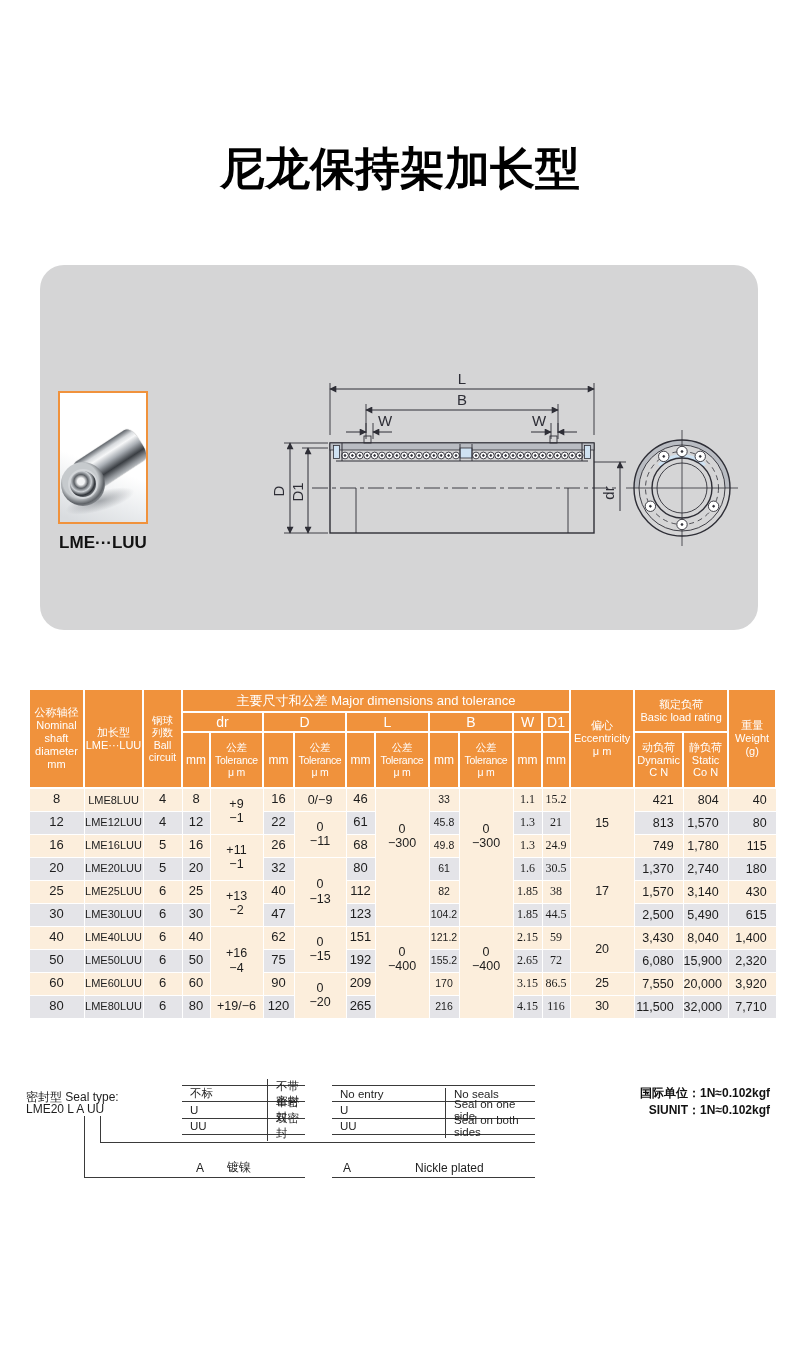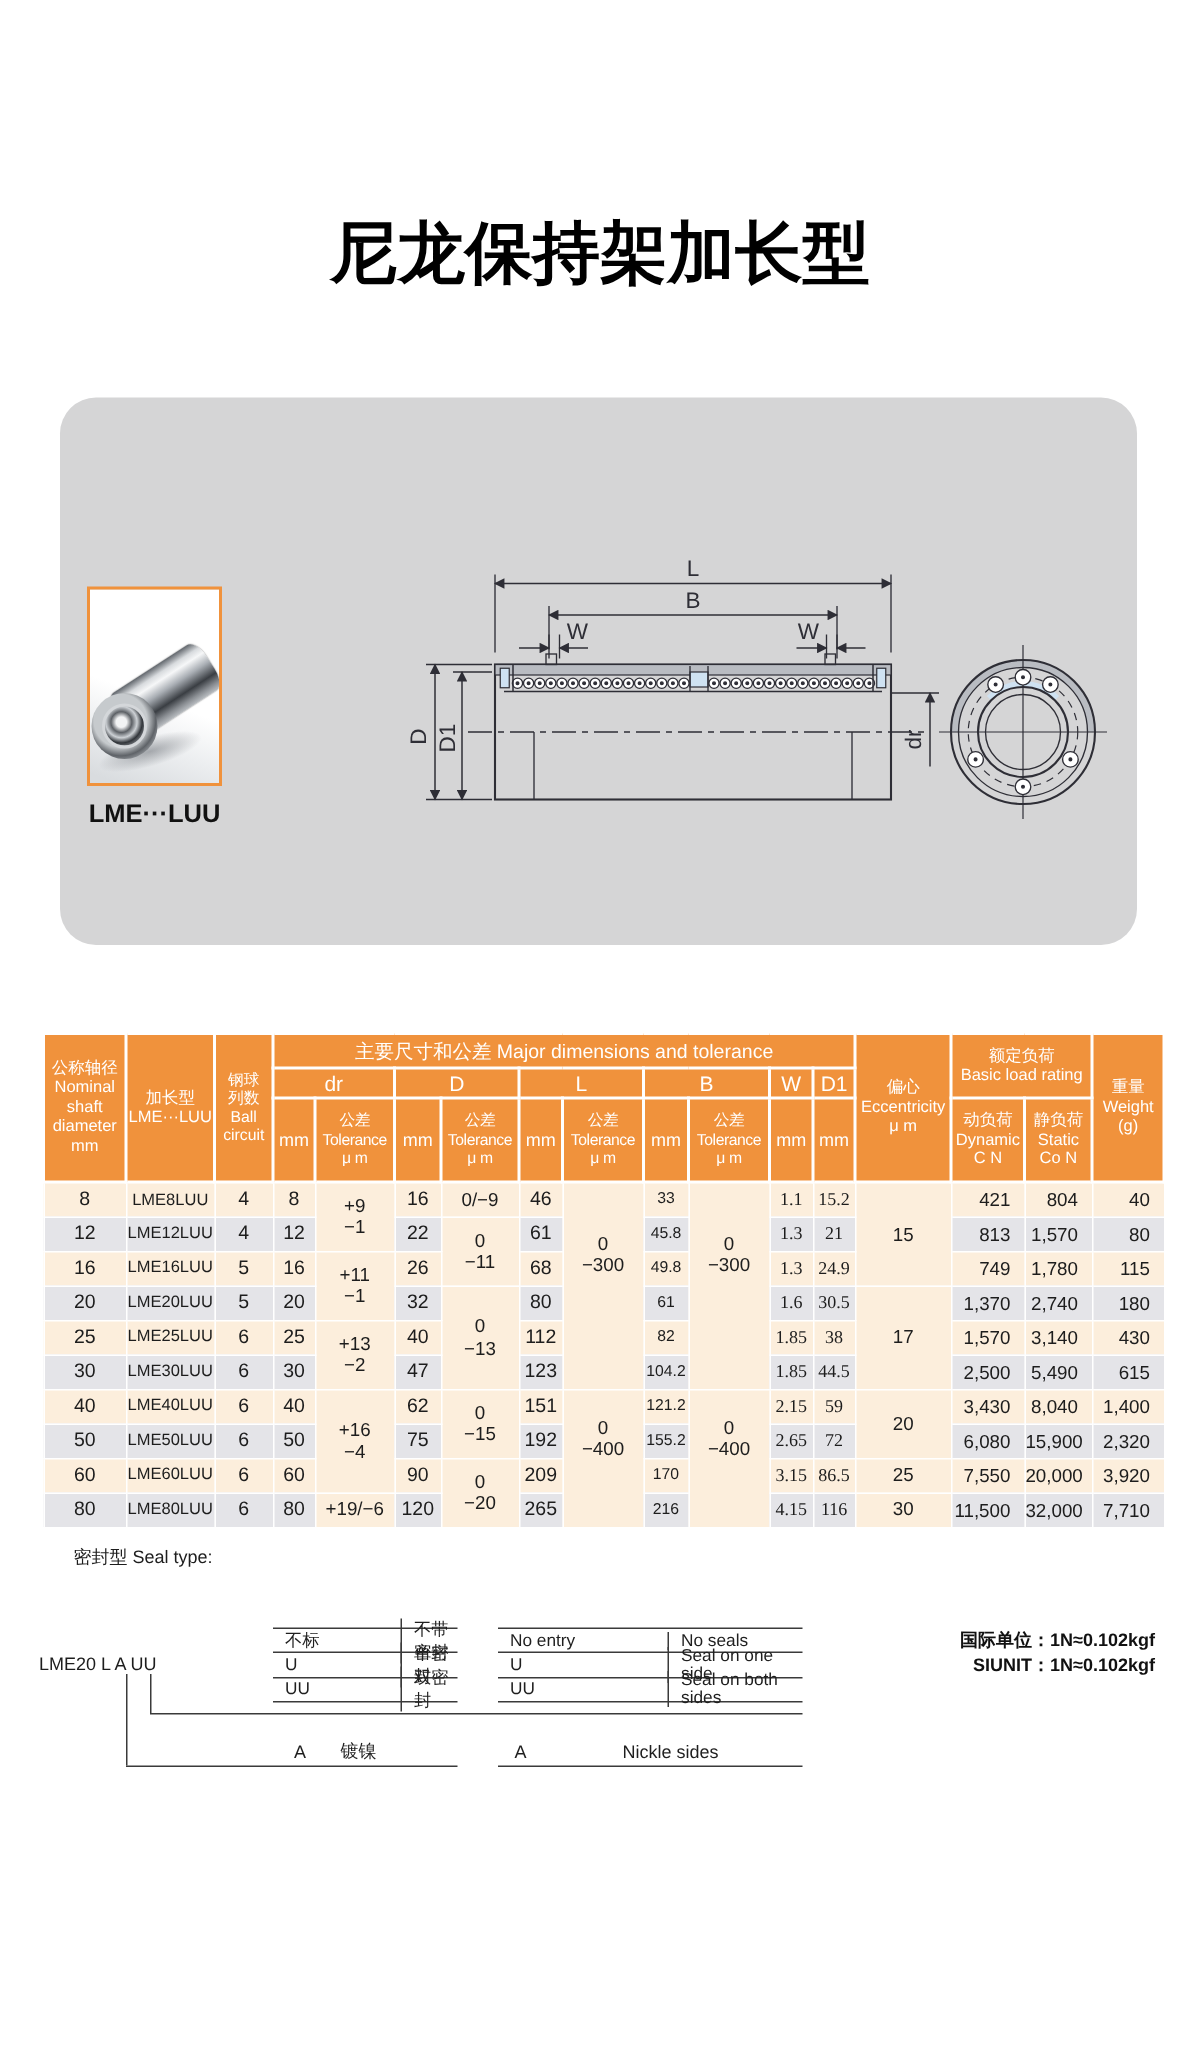--- a/index.html
+++ b/index.html
@@ -483,21 +483,21 @@
           <td class="c-mid">4.15</td>
           <td class="c-mid">116</td>
           <td class="c-tol" rowspan="1">30</td>
           <td class="c-num">11,500</td>
           <td class="c-num">32,000</td>
           <td class="c-num">7,710</td>
         </tr>
       </tbody>
   </table>
 
-  <div class="ftext" style="left:26px;top:1031px;margin-left:23px;">密封型 Seal type:</div>
+  <div class="ftext" style="left:26px;top:1090px;">密封型 Seal type:</div>
   <div class="ftext" style="left:26px;top:1102px;">LME20 L A UU</div>
 
   <div class="seal-table" style="left:182px;top:1085px;width:123px;">
     <div class="seal-row">
       <div class="seal-c1" style="width:45px">不标</div>
       <div class="seal-c2">不带密封</div>
     </div>
     <div class="seal-row">
       <div class="seal-c1" style="width:45px">U</div>
       <div class="seal-c2">单密封</div>
@@ -522,21 +522,21 @@
       <div class="seal-c2">Seal on both sides</div>
     </div>
   </div>
 
   <div class="plating-row" style="left:182px;top:1160px;width:123px;">
     <div style="width:45px;padding-left:14px;box-sizing:border-box;">A</div>
     <div>镀镍</div>
   </div>
   <div class="plating-row" style="left:332px;top:1160px;width:203px;">
     <div style="width:83px;padding-left:11px;box-sizing:border-box;">A</div>
-    <div>Nickle sides</div>
+    <div>Nickle plated</div>
   </div>
 
   <div class="fline" style="left:84px;top:1116px;width:1px;height:61px;"></div>
   <div class="fline" style="left:84px;top:1177px;width:221px;height:1px;"></div>
   <div class="fline" style="left:332px;top:1177px;width:203px;height:1px;"></div>
   <div class="fline" style="left:100px;top:1116px;width:1px;height:26px;"></div>
   <div class="fline" style="left:100px;top:1142px;width:435px;height:1px;"></div>
 
   <div class="units">
     <div>国际单位：1N≈0.102kgf</div>

